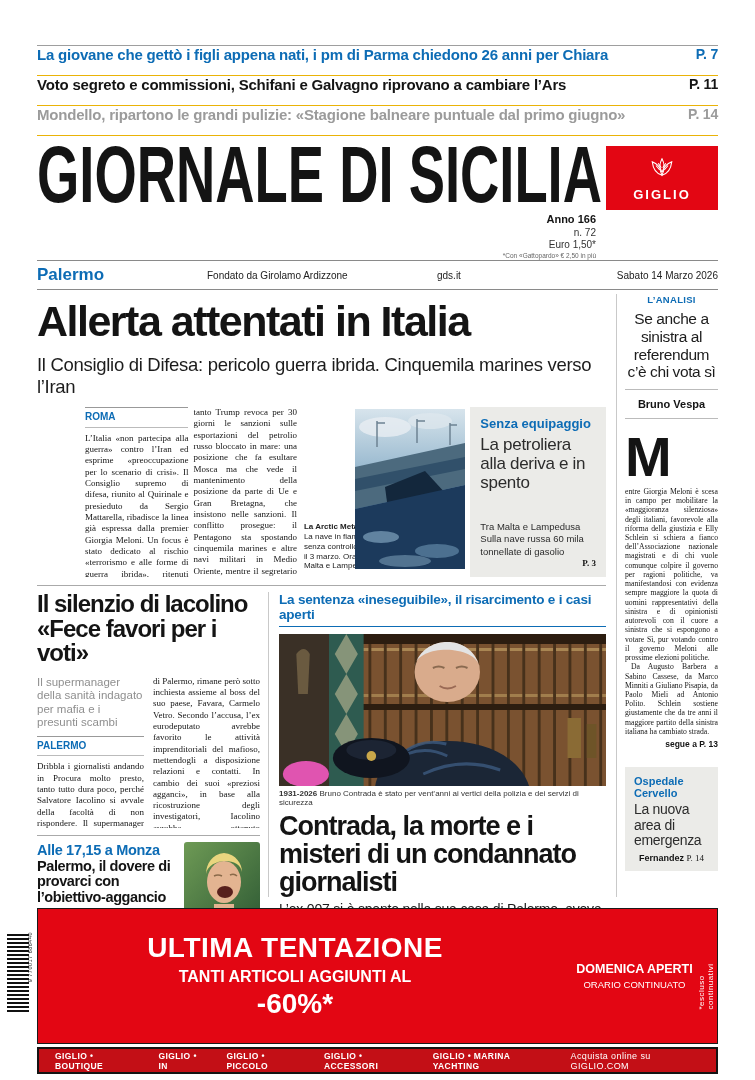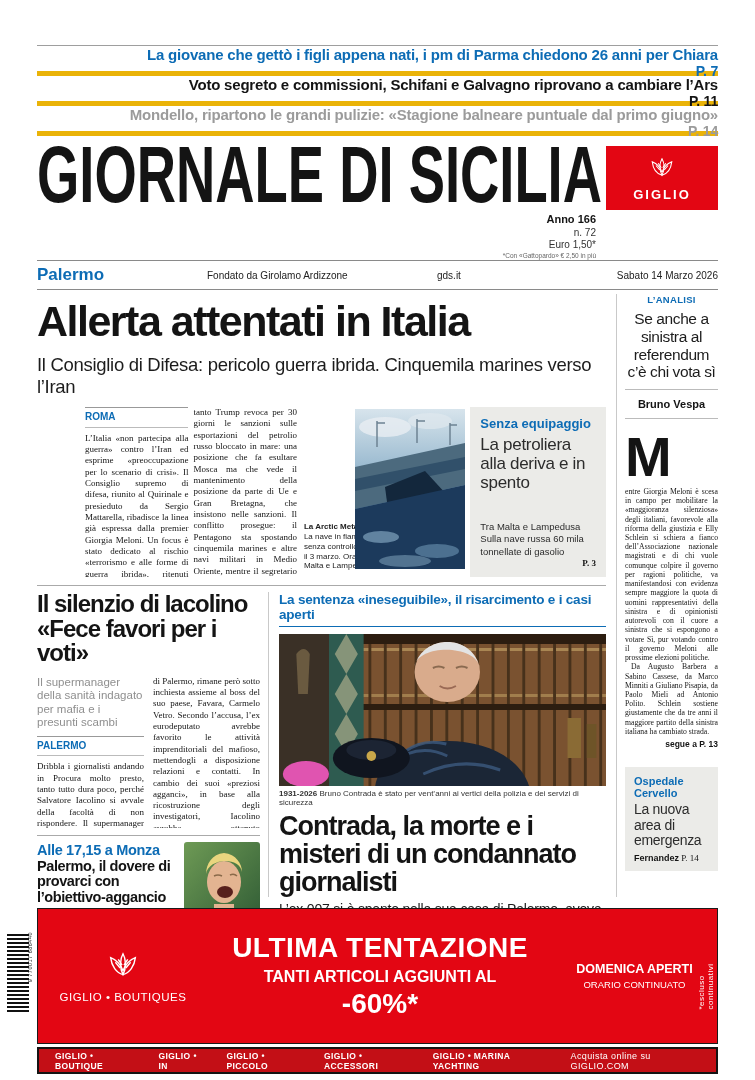--- a/index.html
+++ b/index.html
@@ -5,21 +5,21 @@
   :root{
     --blue:#0d6cb5; --red:#e30613; --darkred:#c30f16; --ink:#141414;
     --gray:#9b9b9b; --graybox:#ebebe8; --rule:#b5b5b5;
   }
   *{margin:0;padding:0;box-sizing:border-box;}
   body{background:#888;font-family:"Liberation Sans",sans-serif;}
   .page{width:755px;height:1080px;background:#fff;position:relative;overflow:hidden;margin:0 auto;color:var(--ink);}
   .inner{padding:0 37px;}
   
   .briefs{margin-top:45px;border-top:1px solid #9e9e9e;}
-  .brief{display:flex;justify-content:space-between;align-items:flex-end;height:30px;border-bottom:5px solid #eab308;font-weight:bold;font-size:15px;letter-spacing:-.2px;flex-direction:column;}
+  .brief{display:flex;justify-content:space-between;align-items:flex-start;height:30px;border-bottom:1px solid #eab308;font-weight:bold;font-size:15px;letter-spacing:-.2px;}
   .brief .pg{font-size:14px;}
   .c-blue{color:var(--blue);} .c-ink{color:var(--ink);} .c-gray{color:var(--gray);}
   
   .masthead{position:relative;margin-top:6px;height:112px;}
   .logo-box{position:absolute;right:0;top:4px;width:112px;height:64px;background:var(--red);display:flex;flex-direction:column;align-items:center;justify-content:center;gap:2px;}
   .logo-box .gl{color:#fff;font-weight:bold;font-size:13px;letter-spacing:2px;}
   .edition{text-align:right;padding-right:122px;margin-top:1px;line-height:1.25;}
   .edition .l1{font-weight:bold;font-size:11px;}
   .edition .l2,.edition .l3{font-size:10px;color:#333;}
   .edition .l4{font-size:6.5px;color:#666;}
@@ -78,21 +78,21 @@
   .sb-title{font-size:15.5px;font-weight:400;text-align:center;line-height:1.15;letter-spacing:-.4px;color:#1c1c1c;margin-top:5px;}
   .sb-rule{border-top:1px solid #bbb;margin:8px 0;}
   .sb-author{font-weight:bold;font-size:11px;text-align:center;}
   .dropcap{font-size:56px;font-weight:bold;line-height:.85;letter-spacing:-2px;margin:6px 0 6px;}
   .sb-body{font-size:7.7px;line-height:1.2;}
   .sb-body p+p{text-indent:6px;}
   .sb-cont{text-align:right;font-weight:bold;font-size:8.5px;margin-top:3px;}
   .sb-box{background:var(--graybox);padding:8px 9px;margin-top:auto;}
   .sb-box .bk{color:var(--blue);font-weight:bold;font-size:11px;}
   .sb-box .bt{font-size:14px;font-weight:400;color:#2c2c2c;line-height:1.12;letter-spacing:-.3px;margin-top:3px;}
-  .sb-box .bby{text-align:left;font-size:9px;margin-top:4px;font-family:"Liberation Serif",serif;}
+  .sb-box .bby{text-align:center;font-size:9px;margin-top:4px;font-family:"Liberation Serif",serif;}
   .sb-box .bby b{font-family:"Liberation Sans",sans-serif;}
   
   .ad{margin:11px 37px 0;background:var(--red);border:1px solid #1a1a1a;height:136px;position:relative;display:flex;align-items:center;color:#fff;}
   .ad-left{width:170px;display:flex;flex-direction:column;align-items:center;gap:4px;}
   .ad-left .ab{font-size:11.5px;letter-spacing:.5px;}
   .ad-centre{flex:1;text-align:center;}
   .ad-centre .a1{font-size:28px;font-weight:bold;letter-spacing:.5px;}
   .ad-centre .a2{font-size:16px;font-weight:bold;margin-top:4px;}
   .ad-centre .a3{font-size:28px;font-weight:bold;margin-top:2px;}
   .ad-right{width:165px;text-align:center;}
@@ -314,31 +314,20 @@
         <div class="sb-box">
           <div class="bk">Ospedale Cervello</div>
           <div class="bt">La nuova area di emergenza</div>
           <div class="bby"><b>Fernandez</b> <span>P. 14</span></div>
         </div>
       </div>
     </div>
   </div>
 
   <div class="ad">
-    <div class="ad-left">
-      <svg width="38" height="38" viewBox="0 0 40 40">
-        <g stroke="#fff" fill="none" stroke-width="1.5">
-          <path d="M20 5 C16.5 11 16.5 20 20 27 C23.5 20 23.5 11 20 5 Z"></path>
-          <path d="M20 27 C13 25 8 18 7 9 C13.5 11.5 18 17 20 23"></path>
-          <path d="M20 27 C27 25 32 18 33 9 C26.5 11.5 22 17 20 23"></path>
-          <path d="M12 14 L17 20 M15 11 L19 17 M28 14 L23 20 M25 11 L21 17"></path>
-        </g>
-      </svg>
-      <div class="ab">GIGLIO • BOUTIQUES</div>
-    </div>
     <div class="ad-centre">
       <div class="a1">ULTIMA TENTAZIONE</div>
       <div class="a2">TANTI ARTICOLI AGGIUNTI AL</div>
       <div class="a3">-60%*</div>
     </div>
     <div class="ad-right">
       <div class="r1">DOMENICA APERTI</div>
       <div class="r2">ORARIO CONTINUATO</div>
     </div>
     <div class="ad-vert">*escluso continuativi</div>

